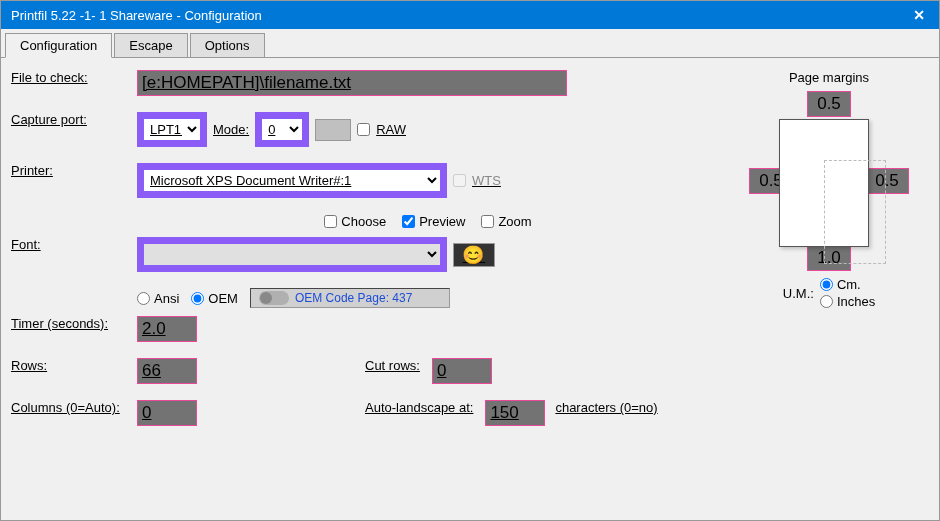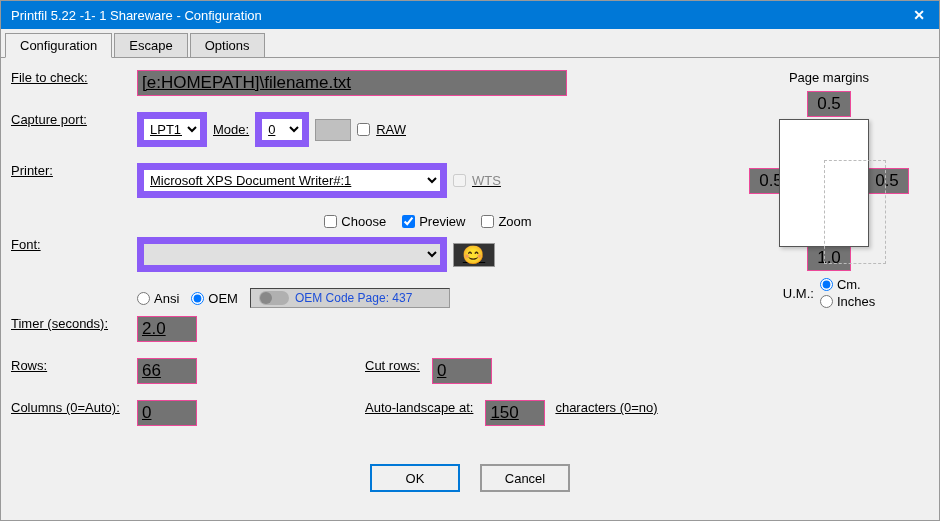--- a/index.html
+++ b/index.html
@@ -453,17 +453,13 @@
           </div>
           <div class="radio-item">
             <input type="radio" name="um" style="">
             <span>Inches</span>
           </div>
         </div>
       </div>
     </div>
   </div>
 
-  <div class="buttons-row">
-    <button class="btn">OK</button>
-    <button class="btn" style="border-color:#999;">Cancel</button>
-  </div>
 </div>
 
 </body></html>

